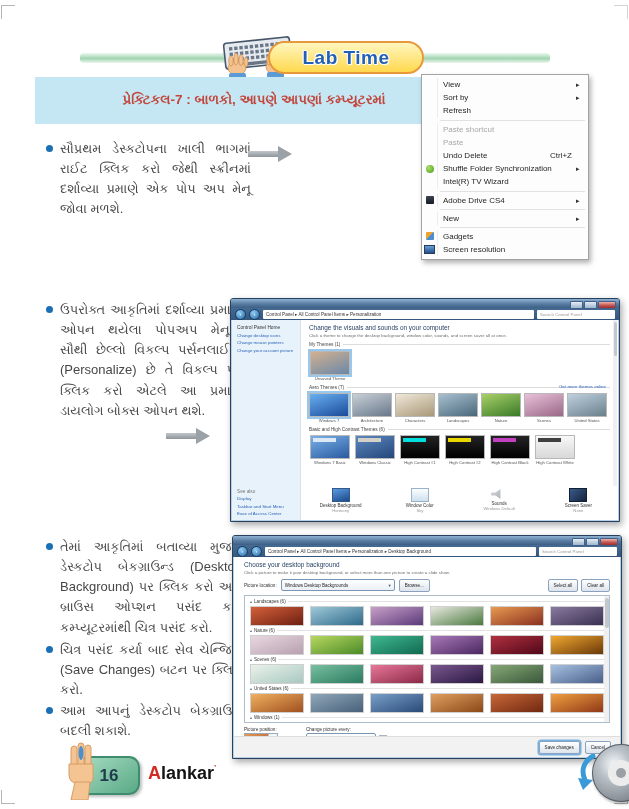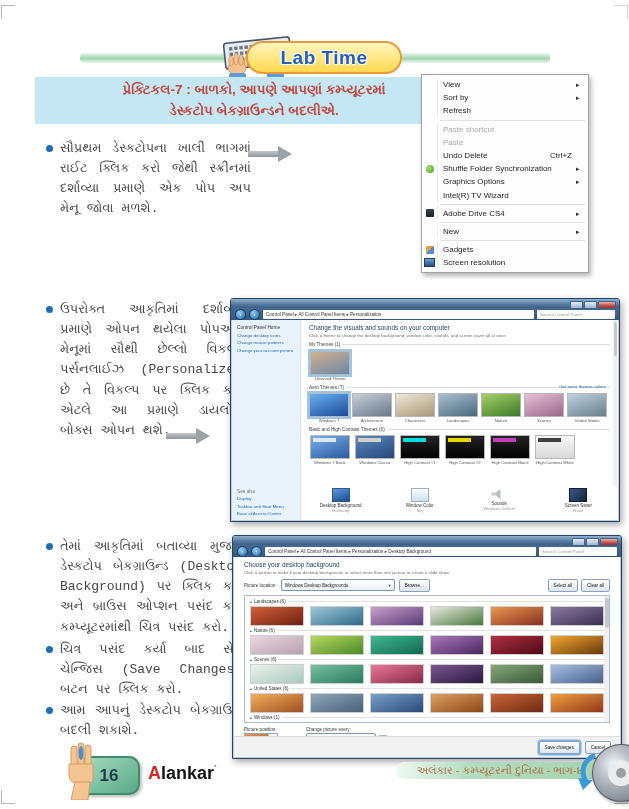--- a/index.html
+++ b/index.html
@@ -9,33 +9,33 @@
   .cm{position:absolute;width:13px;height:13px;}
   .cm.tl{left:1px;top:5px;border-left:1px solid #b5b5b5;border-top:1px solid #b5b5b5;}
   .cm.tr{right:1px;top:5px;border-right:1px solid #d5d5d5;border-top:1px solid #d5d5d5;}
   .cm.bl{left:1px;bottom:5px;border-left:1px solid #b5b5b5;border-bottom:1px solid #b5b5b5;}
   .cm.br{right:1px;bottom:5px;border-right:1px solid #b5b5b5;border-bottom:1px solid #b5b5b5;}
 
   
   .hbar{position:absolute;left:80px;top:53px;width:470px;height:10px;
         background:linear-gradient(#ecf7ef,#a2d5b1 55%,#ecf7ef);border-radius:4px;}
   .kbd{position:absolute;left:219px;top:34px;}
-  .pill{position:absolute;left:246px;top:41px;width:152px;height:29px;
+  .pill{position:absolute;left:268px;top:41px;width:152px;height:29px;
         background:linear-gradient(#fff6bf,#ffd94e);border:2px solid #e89a3a;border-radius:17px;
         display:flex;align-items:center;justify-content:center;}
   .pill span{color:#2360b5;font-weight:bold;font-size:19px;letter-spacing:.5px;
         text-shadow:1px 0 #fff,-1px 0 #fff,0 1px #fff,0 -1px #fff,1px 1px #fff,-1px -1px #fff;}
 
   
   .practical{position:absolute;left:35px;top:77px;width:438px;height:47px;background:#c5e7f4;
         display:flex;flex-direction:column;align-items:center;justify-content:center;
         color:#c2473d;font-weight:bold;font-size:13.5px;line-height:1.55;text-align:center;}
 
   
-  .step{position:absolute;display:flex;gap:7px;font-family:Liberation Mono, monospace;}
+  .step{position:absolute;display:flex;gap:7px;}
   .dot{flex:none;width:7px;height:7px;border-radius:50%;background:#1a6fb5;margin-top:6px;}
   .stxt{font-size:13px;line-height:1.55;color:#474747;text-align:justify;}
 
   
   .arr{position:absolute;display:flex;align-items:center;}
   .stem{width:30px;height:6px;background:linear-gradient(#c2c6ca,#8e969c);}
   .head{width:0;height:0;border-top:8px solid transparent;border-bottom:8px solid transparent;
         border-left:14px solid #9aa1a7;}
 
   
@@ -206,21 +206,20 @@
       <ellipse cx="65" cy="27" rx="2" ry="4.5"></ellipse>
     </g>
     <rect x="48" y="38" width="17" height="6" rx="2" fill="#5b9bd5"></rect>
   </svg>
   <div class="pill">
     <span>Lab Time</span>
   </div>
 
   <div class="practical">
     <span>પ્રેક્ટિકલ-7 : બાળકો, આપણે આપણાં કમ્પ્યૂટરમાં</span>
-    <span>ડેસ્કટોપ બેકગ્રાઉન્ડને બદલીએ.</span>
   </div>
 
   <div class="ctx">
     <div class="cxr has-sub">
         <span class="cxg"></span>
         <span class="cxl">View</span>
         <span class="cxa"></span>
       </div>
     <div class="cxr has-sub">
         <span class="cxg"></span>
@@ -247,25 +246,20 @@
         <span class="cxg"></span>
         <span class="cxl">Undo Delete</span>
         <span class="cxs">Ctrl+Z</span>
         <span class="cxa"></span>
       </div>
     <div class="cxr has-sub">
         <span class="cxg">
           <span class="ic-groove"></span>
         </span>
         <span class="cxl">Shuffle Folder Synchronization</span>
-        <span class="cxa"></span>
-      </div>
-    <div class="cxr has-sub">
-        <span class="cxg"></span>
-        <span class="cxl">Graphics Options</span>
         <span class="cxa"></span>
       </div>
     <div class="cxr">
         <span class="cxg"></span>
         <span class="cxl">Intel(R) TV Wizard</span>
         <span class="cxa"></span>
       </div>
     <div class="cxsep"></div>
     <div class="cxr has-sub">
         <span class="cxg">
@@ -596,21 +590,18 @@
     <g fill="#f4c593" stroke="#d79b62" stroke-width="1">
       <rect x="7" y="4" width="6" height="22" rx="3"></rect>
       <rect x="14" y="1" width="6" height="27" rx="3"></rect>
       <rect x="21" y="3" width="6" height="25" rx="3"></rect>
       <path d="M5 22 h24 v14 q0 5 -5 5 h-11 q-8 0 -8 -9 z"></path>
       <path d="M11 40 L26 40 L24 58 L7 58 Z"></path>
     </g>
     <ellipse cx="17" cy="11" rx="2.4" ry="7" fill="#4a90d0"></ellipse>
   </svg>
   <div class="brand"><span class="bA">A</span><span>lankar</span><span class="bmark">’</span></div>
-  <div class="fbar">
-    <span>અલંકાર - કમ્પ્યૂટરની દુનિયા - ભાગ-૪</span>
-  </div>
   <svg class="cdarrow" width="20" height="36" viewBox="0 0 20 36">
     <path d="M15 2 C5 8 3 17 7 26" fill="none" stroke="#3a9ad8" stroke-width="5" stroke-linecap="round"></path>
     <path d="M0 24 L15 26 L5 36 Z" fill="#3a9ad8"></path>
   </svg>
   <div class="cd"></div>
 </div>
 
 </body></html>

